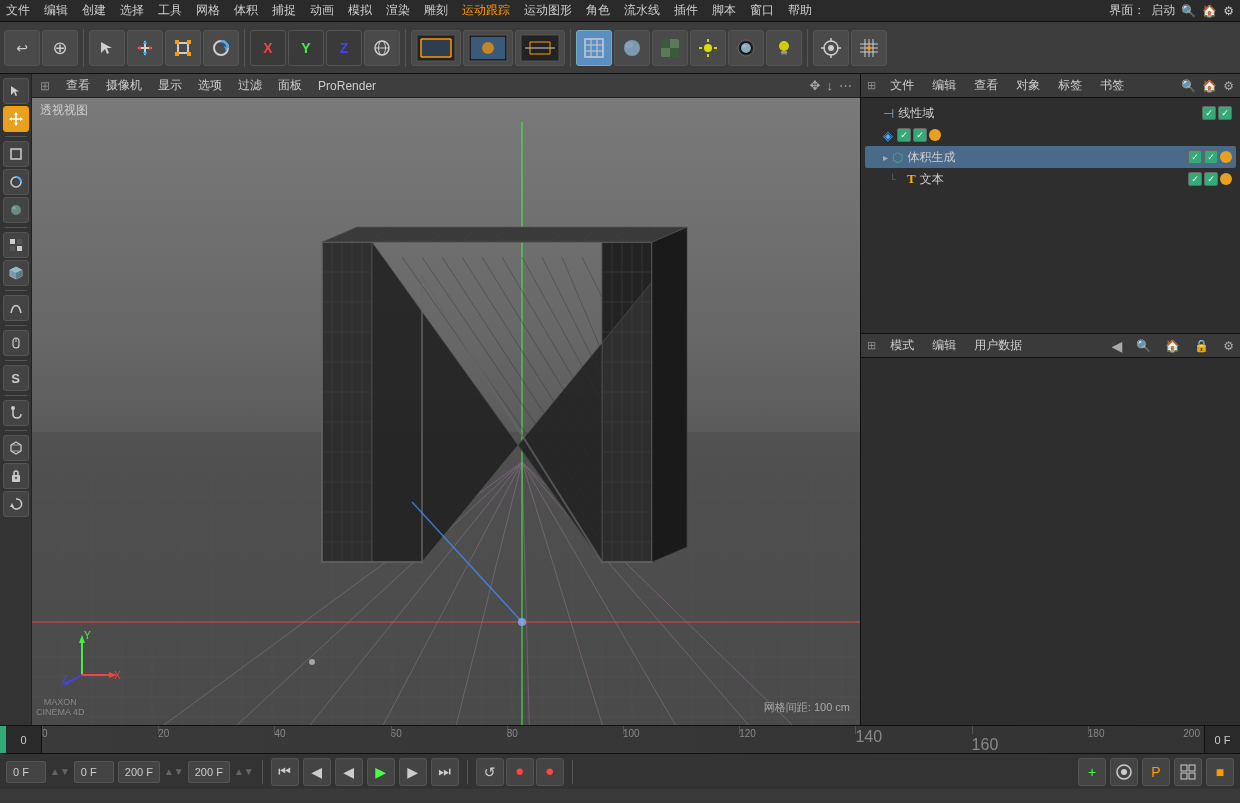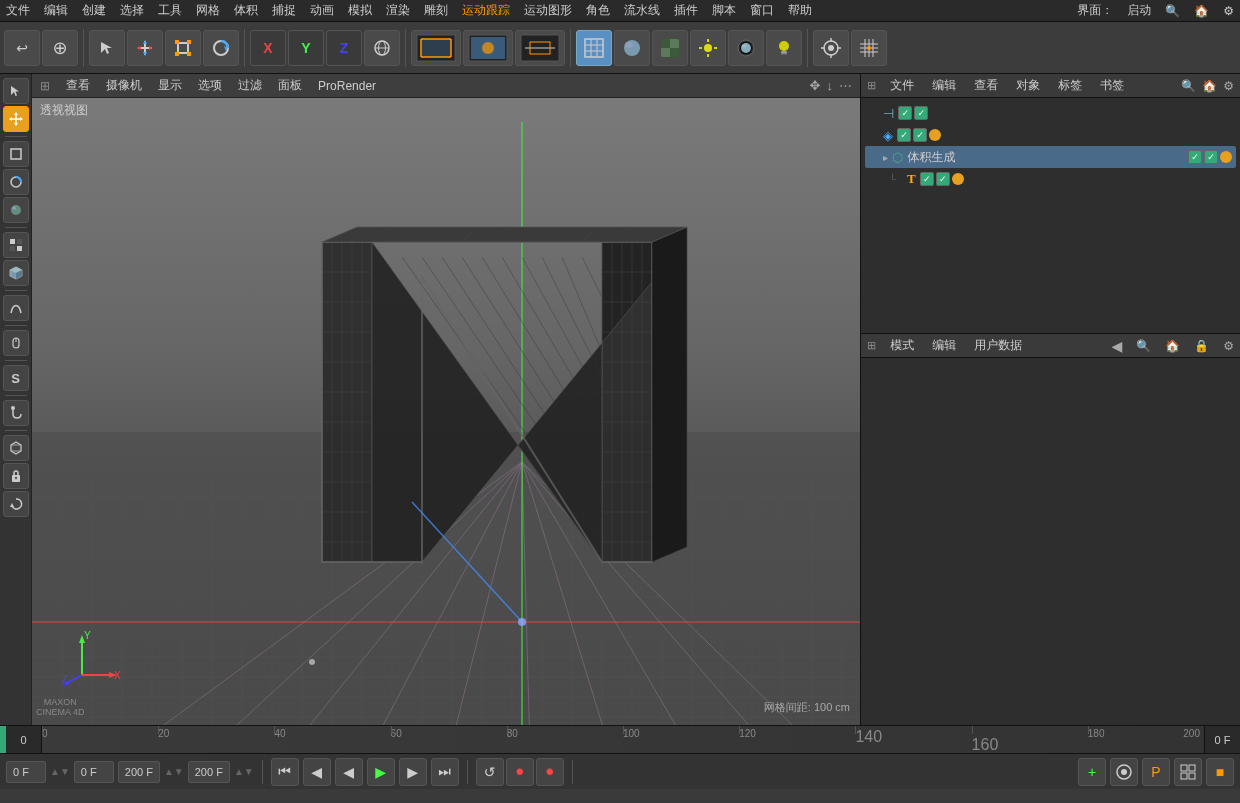--- a/index.html
+++ b/index.html
@@ -5,21 +5,21 @@
     * { margin: 0; padding: 0; box-sizing: border-box; }
     body { width: 1240px; height: 803px; background: #3a3a3a; font-family: 'SimHei', 'Microsoft YaHei', sans-serif; font-size: 12px; color: #ccc; overflow: hidden; }
 
     
     #top-menu {
       width: 100%; height: 22px; background: #2a2a2a; display: flex; align-items: center;
       padding: 0 6px; gap: 14px; border-bottom: 1px solid #111;
     }
     .menu-item { font-size: 12px; color: #ccc; cursor: pointer; white-space: nowrap; }
     .menu-item.active { color: #f90; }
-    #top-right { margin-left: auto; display: flex; align-items: center; gap: 14px; }
+    #top-right { margin-left: auto; display: flex; align-items: center; gap: 6px; }
     .top-right-label { font-size: 12px; color: #ccc; }
 
     
     #toolbar {
       width: 100%; height: 52px; background: #3c3c3c; display: flex; align-items: center;
       padding: 2px 4px; gap: 2px; border-bottom: 1px solid #111;
     }
     .tb-sep { width: 1px; height: 38px; background: #555; margin: 0 3px; }
     .tb-btn {
       width: 36px; height: 36px; background: #4a4a4a; border: 1px solid #555;
@@ -668,20 +668,21 @@
           <span class="rp-icon">🔍</span>
           <span class="rp-icon">🏠</span>
           <span class="rp-icon">⚙</span>
         </div>
       </div>
       <div id="object-tree">
 
         <div class="tree-item">
           <span style="display:inline-block;width:10px;"></span>
           <span style="font-size:13px;color:#7ab;">⊣</span>
+          <span class="tree-label">线性域</span>
           <div class="tree-icons-right">
             <div class="tree-check on">✓</div>
             <div class="tree-check on">✓</div>
           </div>
         </div>
 
         <div class="tree-item">
           <span style="display:inline-block;width:10px;"></span>
           <span style="font-size:13px;color:#4af;">◈</span>
           <div class="tree-icons-right">
@@ -699,20 +700,21 @@
           <div class="tree-icons-right">
             <div class="tree-check on">✓</div>
             <div class="tree-check on">✓</div>
             <div class="tree-dot dot-orange"></div>
           </div>
         </div>
 
         <div class="tree-item" style="padding-left:24px;">
           <span style="display:inline-block;width:14px;color:#666;font-size:10px;">└</span>
           <span style="font-size:13px;color:#fa0;font-weight:bold;font-family:serif;">T</span>
+          <span class="tree-label">文本</span>
           <div class="tree-icons-right">
             <div class="tree-check on">✓</div>
             <div class="tree-check on">✓</div>
             <div class="tree-dot dot-orange"></div>
           </div>
         </div>
       </div>
     </div>
 
     <div id="right-bottom">

